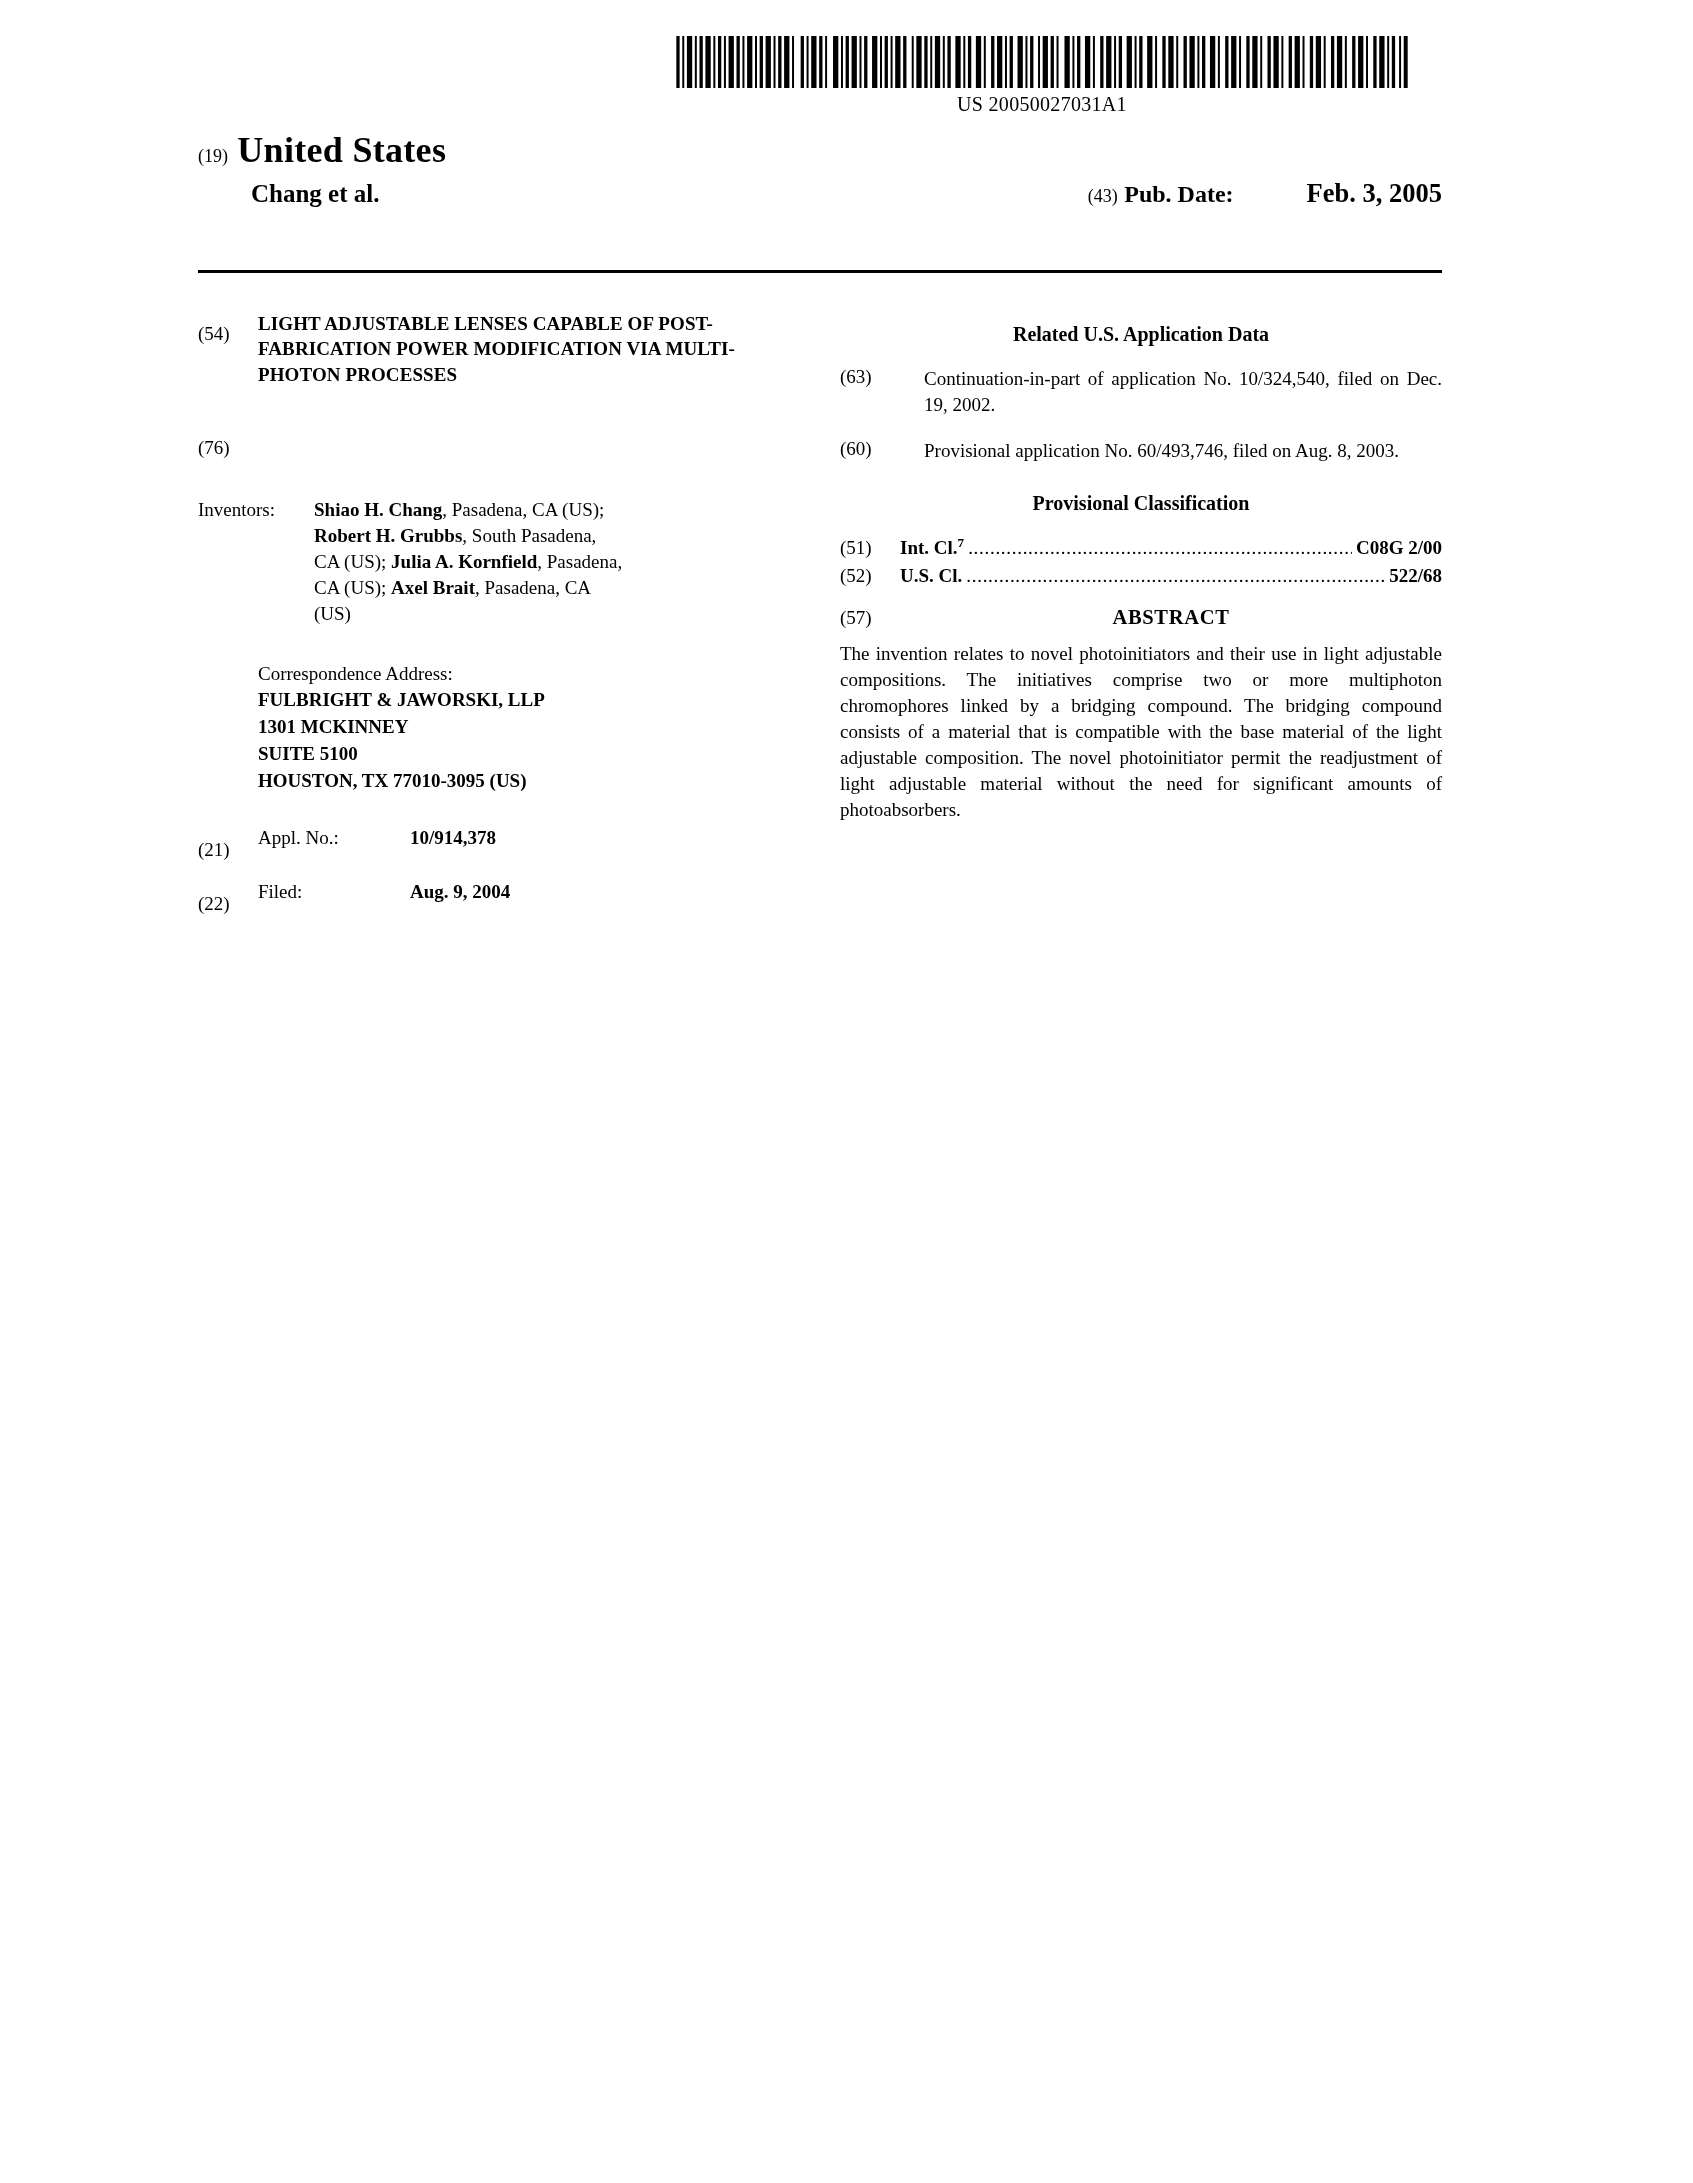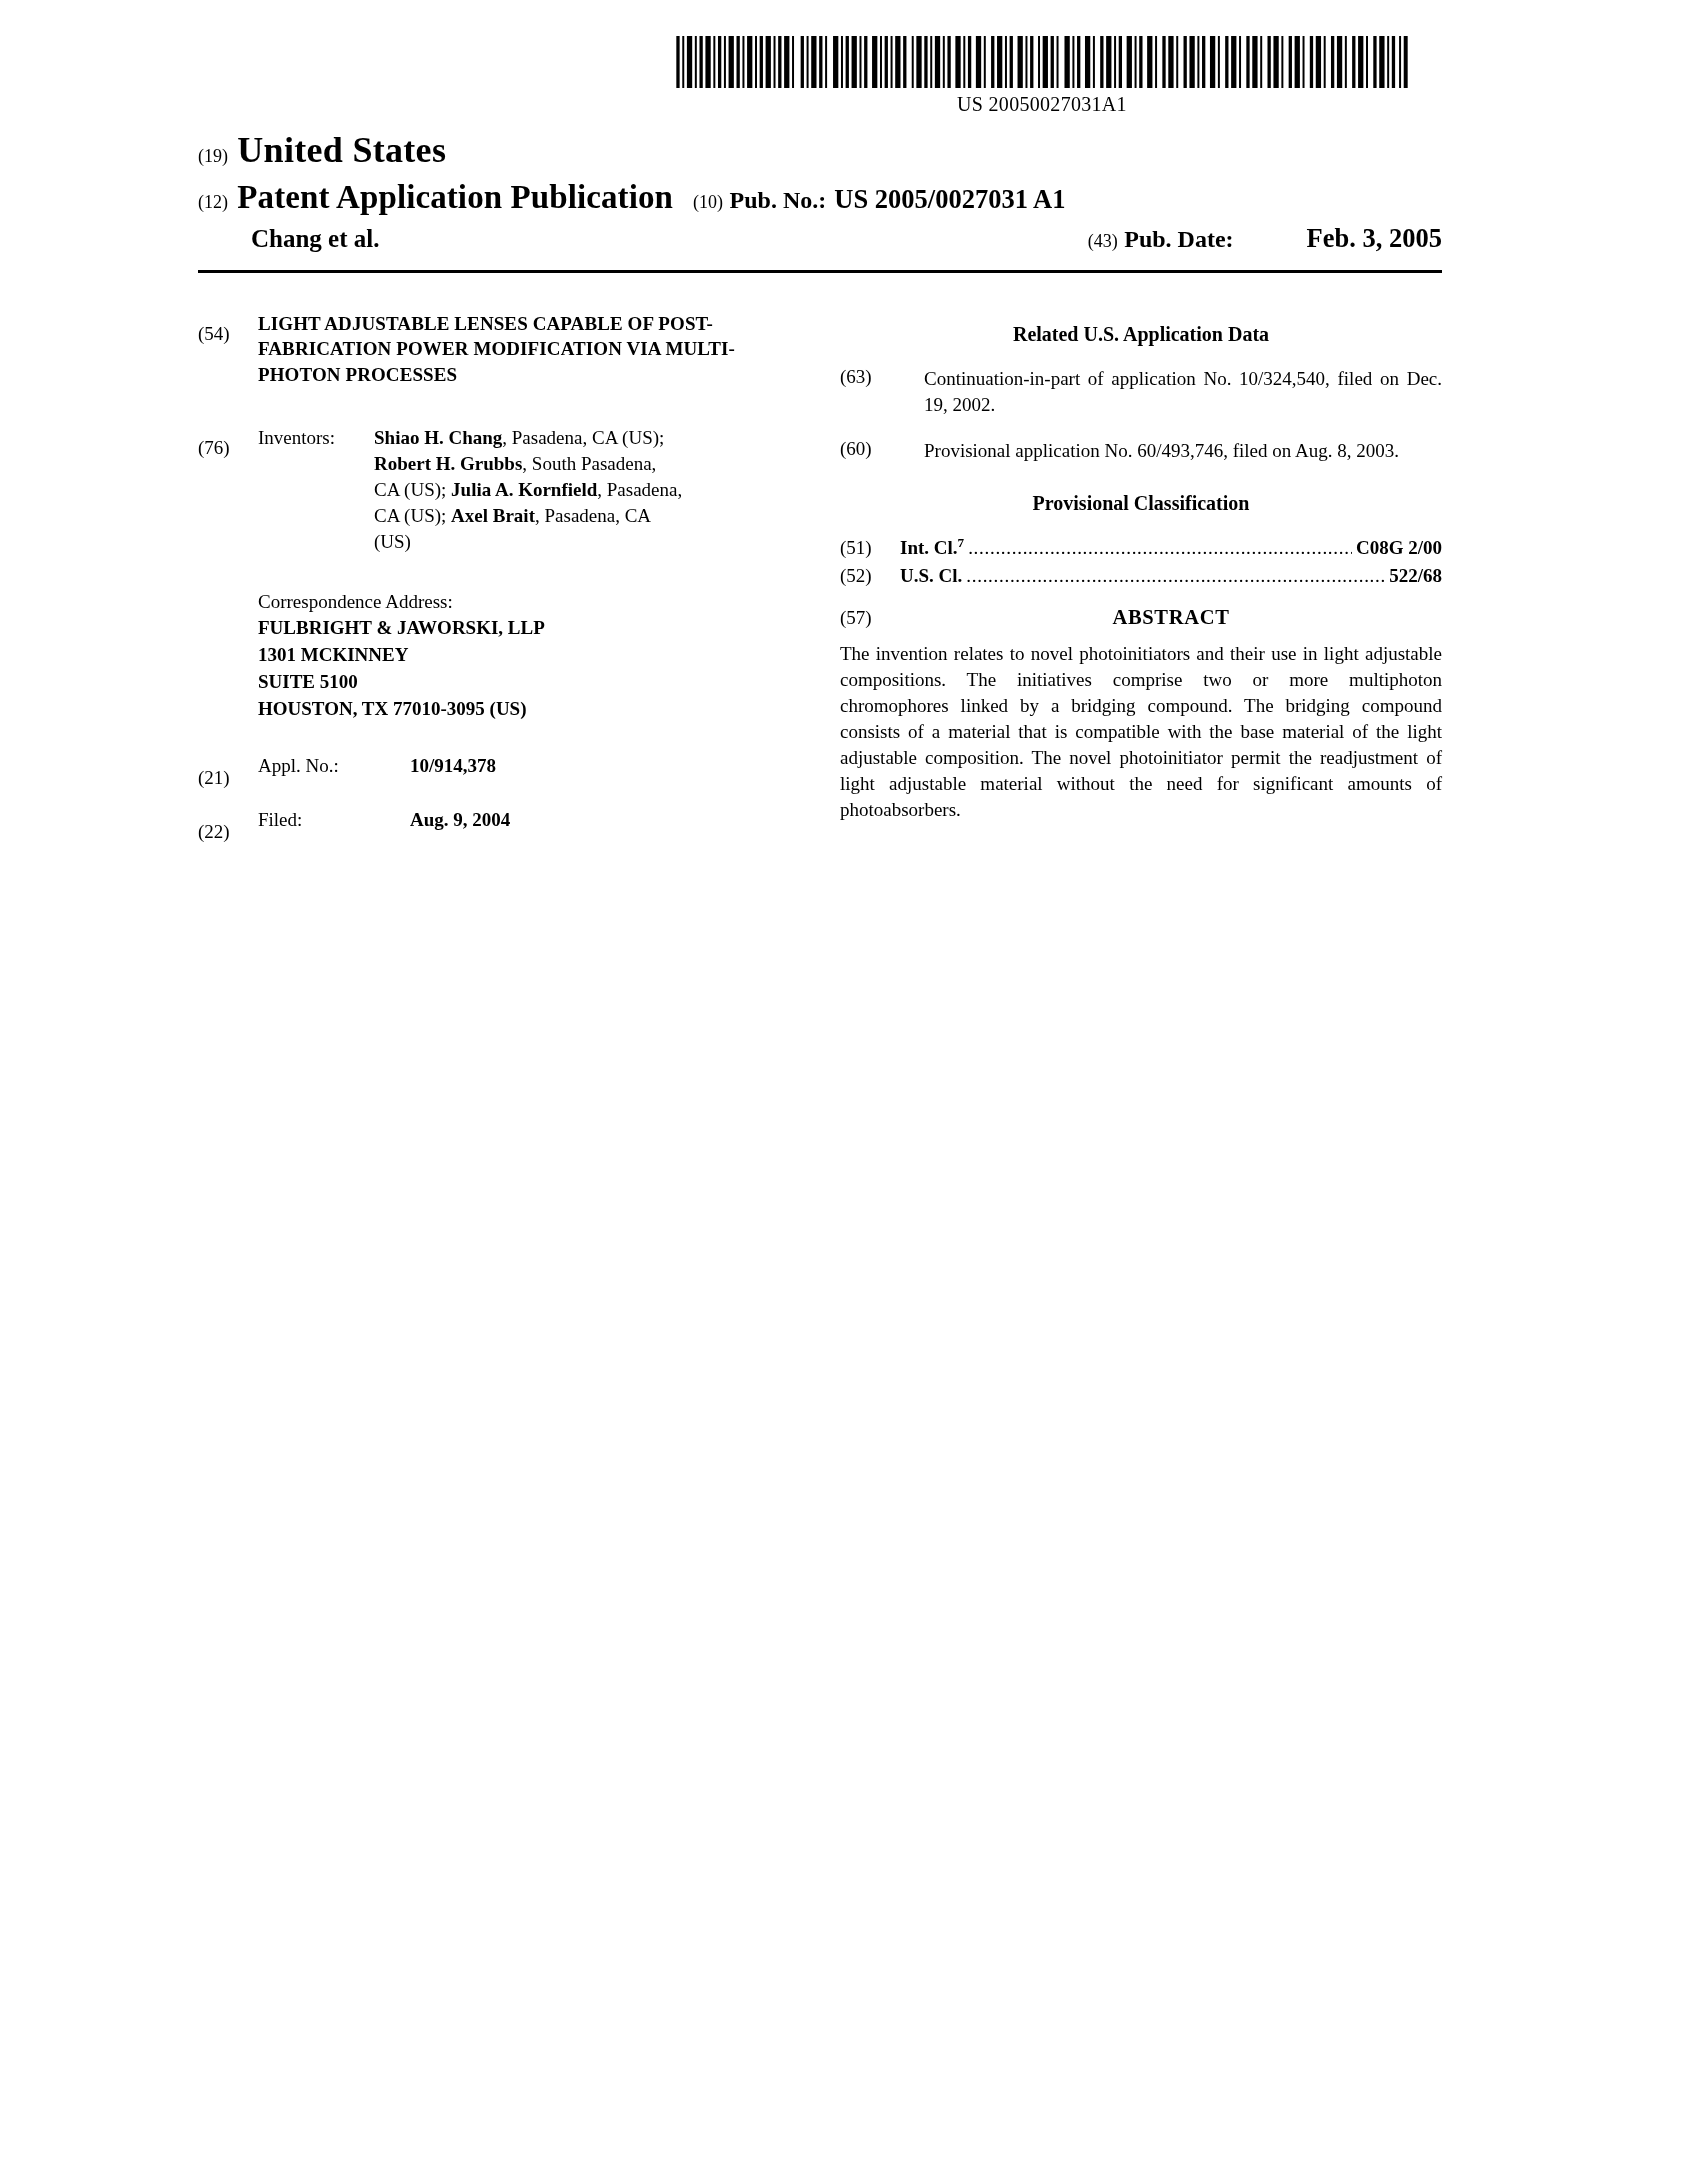--- a/index.html
+++ b/index.html
@@ -387,48 +387,39 @@
       </g>
     </svg>
     <div class="barcode-number">US 20050027031A1</div>
   </div>
 
   <div class="header">
     <div class="hdr-row1">
       <span class="tag">(19)</span>
       <span class="united-states">United States</span>
     </div>
-    <div class="hdr-row2">
-      <span class="tag">(12)</span>
-      <span class="pap-title">Patent Application Publication</span>
-      <span class="pubno-wrap">
-        <span class="tag">(10)</span>
-        <span class="pubno-label">Pub. No.:</span>
-        <span class="pubno-value">US 2005/0027031 A1</span>
-      </span>
-    </div>
     <div class="hdr-row3">
       <span class="author">Chang et al.</span>
       <span class="pubdate-wrap">
         <span class="tag">(43)</span>
         <span class="pubdate-label">Pub. Date:</span>
         <span class="pubdate-value">Feb. 3, 2005</span>
       </span>
     </div>
   </div>
   <div class="rule"></div>
 
   <div class="col-left">
 
     <div class="entry">
       <div class="num">(54)</div>
       <div class="body title-54">LIGHT ADJUSTABLE LENSES CAPABLE OF POST-FABRICATION POWER MODIFICATION VIA MULTI-PHOTON PROCESSES</div>
     </div>
 
-    <div class="entry" style="margin-top:38px;">
+    <div class="entry" style="margin-top:38px;flex-direction:column;">
       <div class="num">(76)</div>
       <div class="body inv-grid">
         <div class="lbl">Inventors:</div>
         <div class="names">
           <span class="b">Shiao H. Chang</span>, Pasadena, CA (US);<br>
           <span class="b">Robert H. Grubbs</span>, South Pasadena,<br>
           CA (US); <span class="b">Julia A. Kornfield</span>, Pasadena,<br>
           CA (US); <span class="b">Axel Brait</span>, Pasadena, CA<br>
           (US)
         </div>

